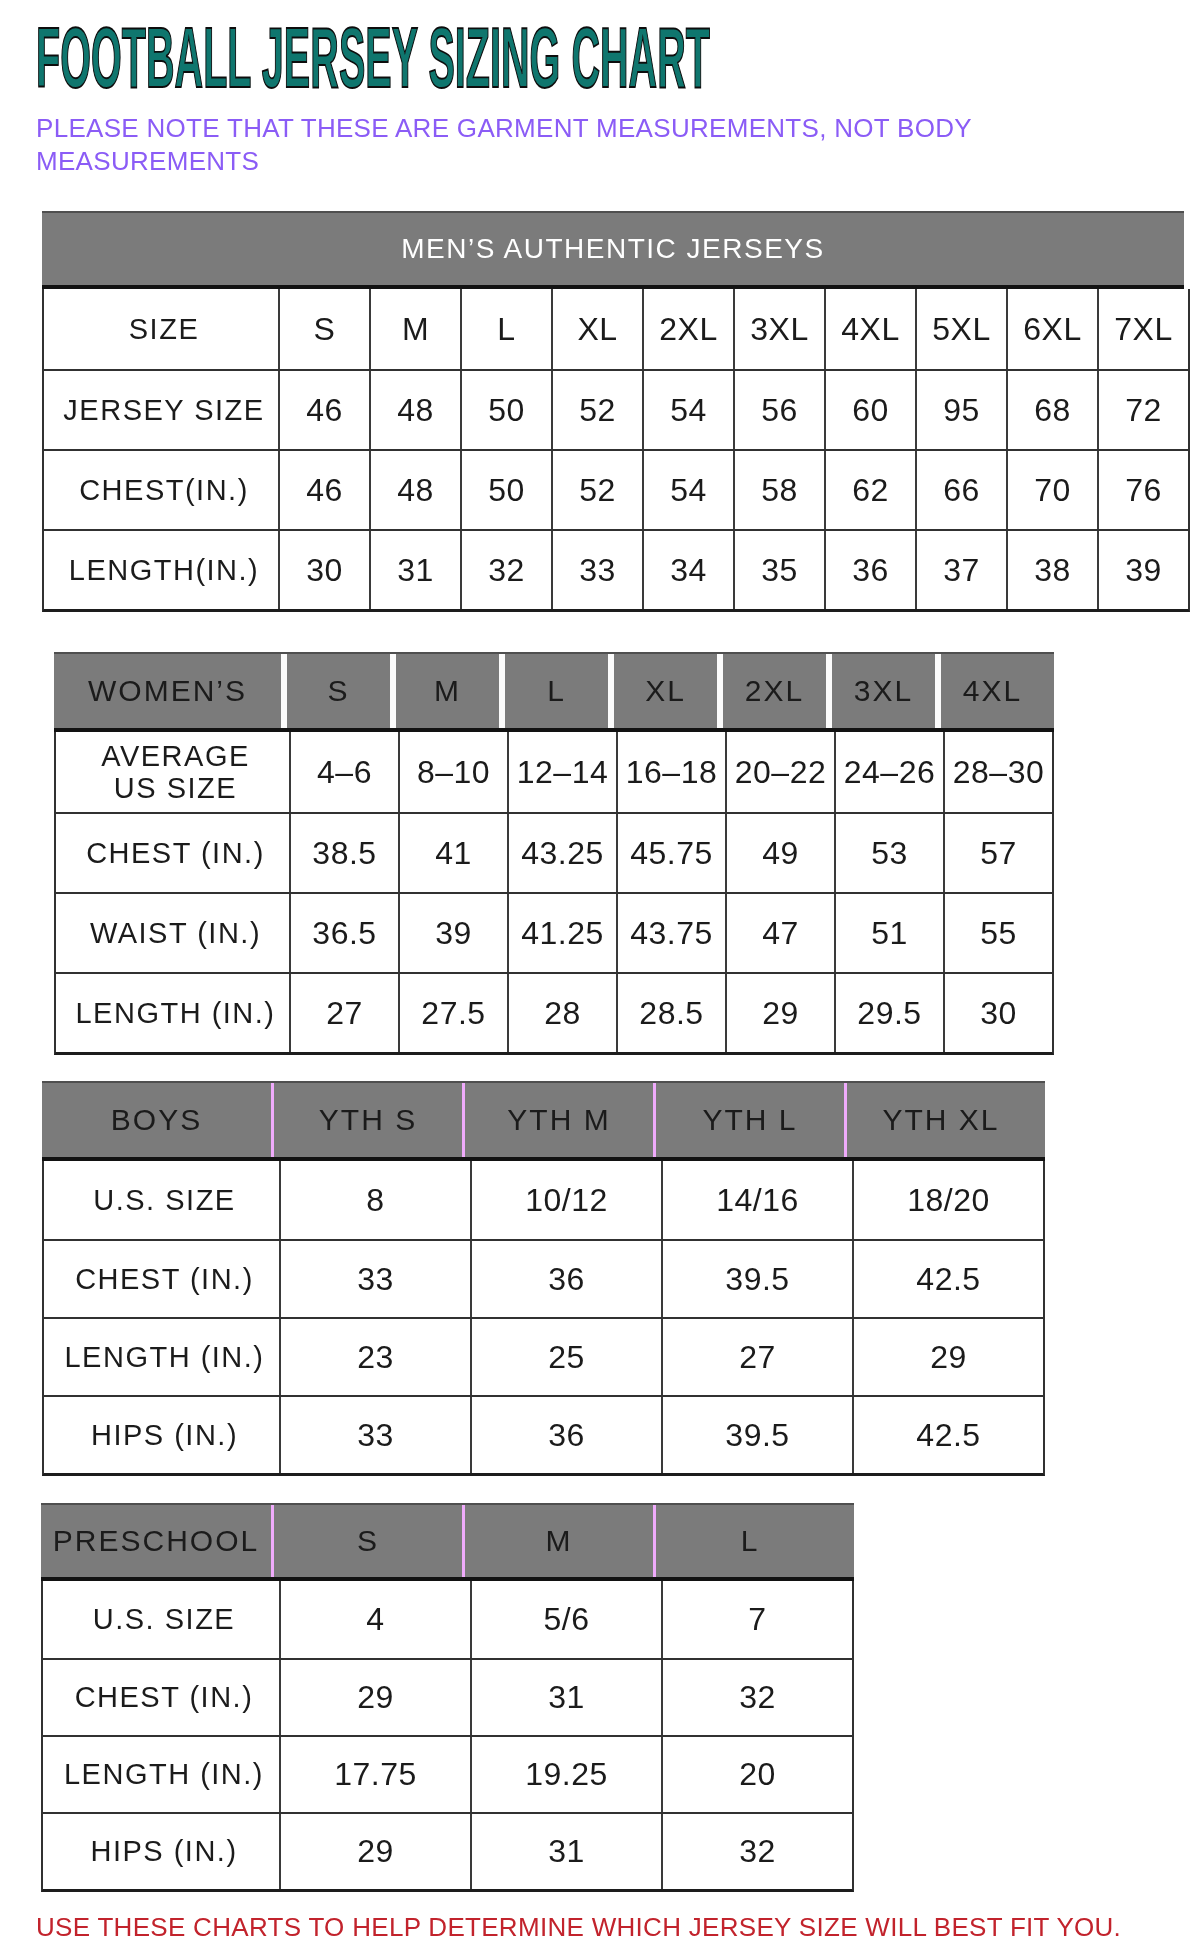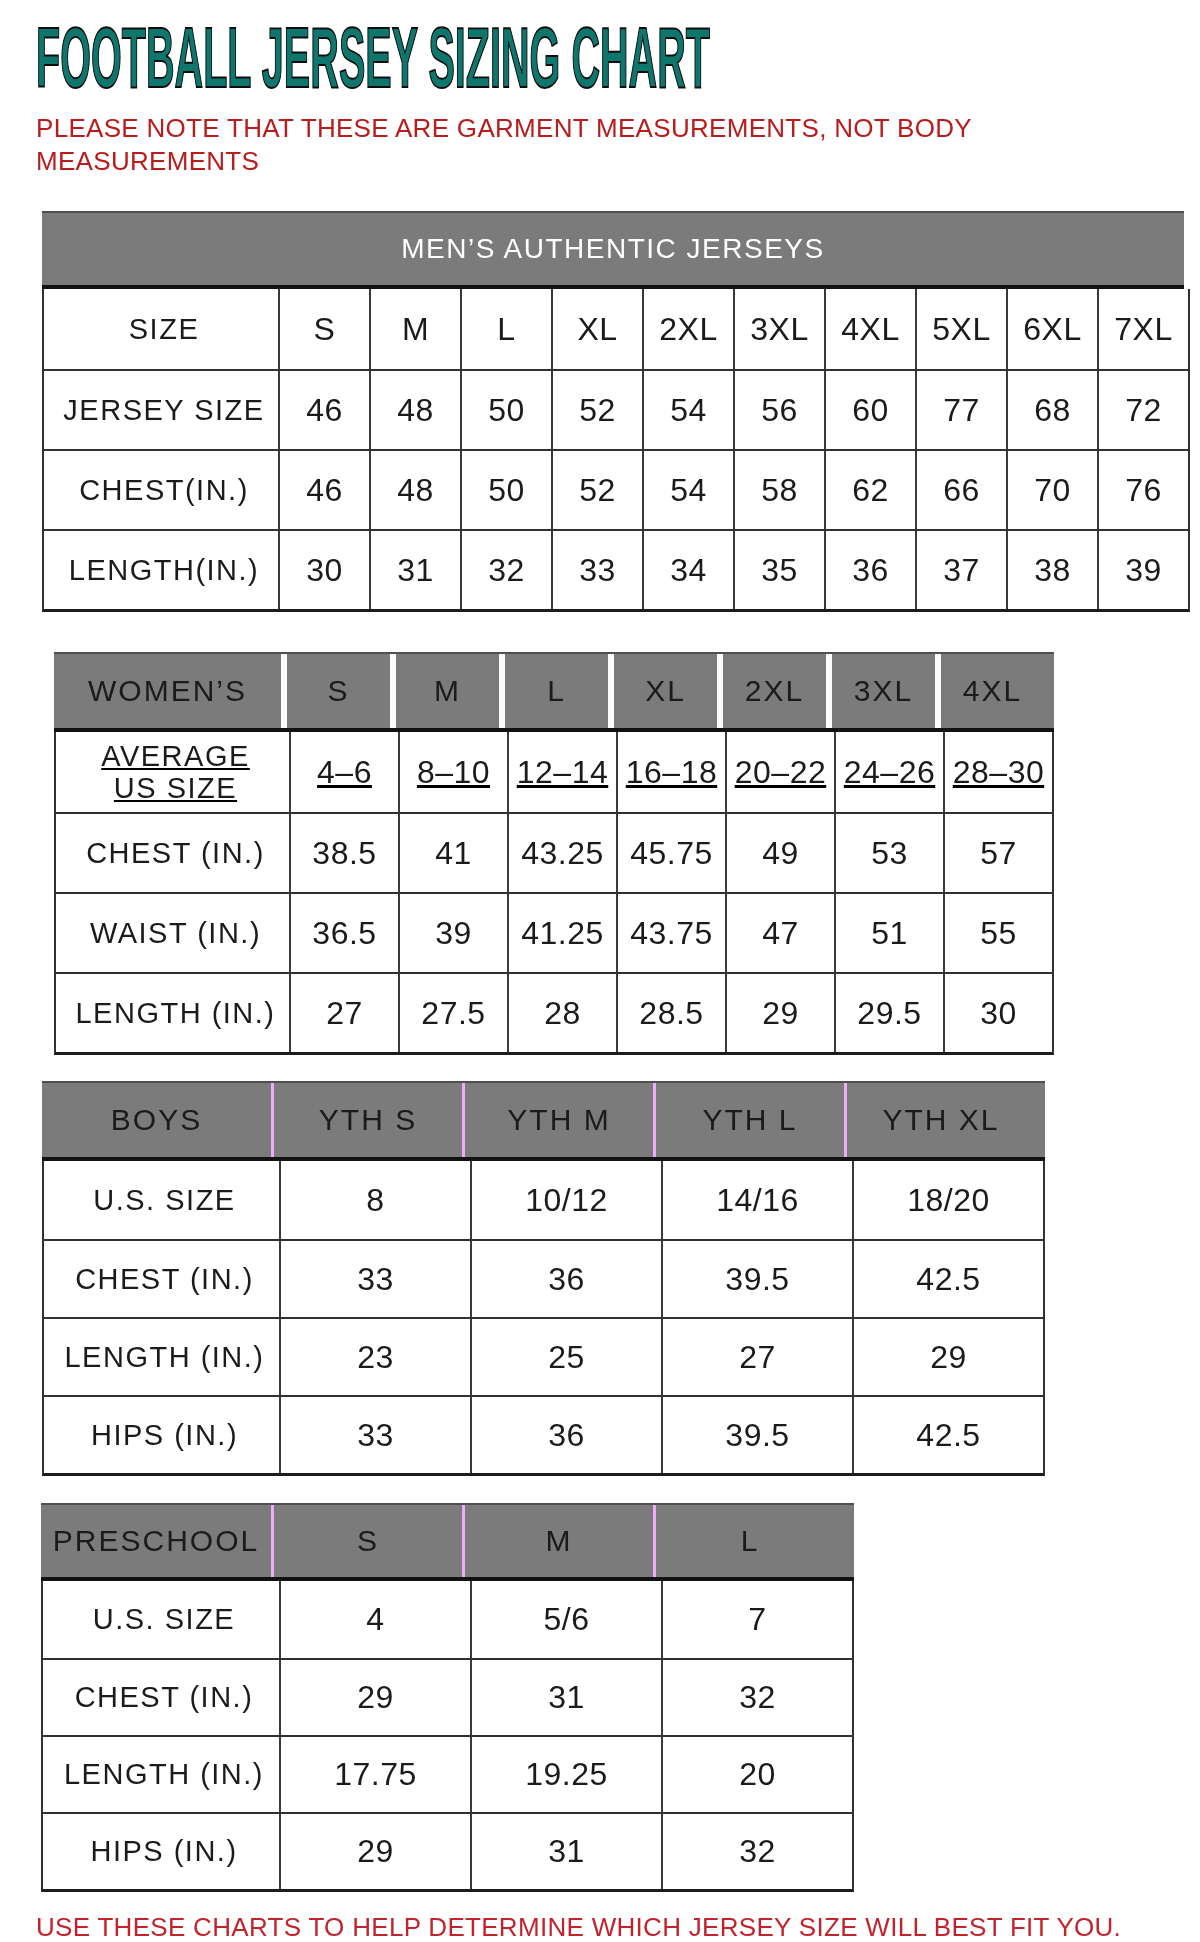--- a/index.html
+++ b/index.html
@@ -71,21 +71,21 @@
   .value-cell{font-size:32px;letter-spacing:.5px;}
   .womens .trow:first-child .label-cell{padding:0 30px;line-height:1.12;}
 </style>
 </head>
 <body>
 
 <div class="content">
 
   <h1 class="page-title"><span class="squeeze">FOOTBALL JERSEY SIZING CHART</span></h1>
 
-  <div class="red-note intro-note" style="color: #b91c1c;">PLEASE NOTE THAT THESE ARE GARMENT MEASUREMENTS, NOT BODY MEASUREMENTS</div>
+  <div class="red-note intro-note" style="color: #8b5cf6;">PLEASE NOTE THAT THESE ARE GARMENT MEASUREMENTS, NOT BODY MEASUREMENTS</div>
 
   <div class="size-table mens">
       <div class="thead merged" style="width: calc(1142px); background-color: rgb(123, 123, 123);">
         <div class="table-title">MEN’S AUTHENTIC JERSEYS</div>
       </div>
       <div class="tbody">
         <div class="trow" style="grid-template-columns: 228px repeat(10, 91px);">
           <div class="cell label-cell">SIZE</div>
           <div class="cell value-cell">S</div>
           <div class="cell value-cell">M</div>
@@ -100,21 +100,21 @@
         </div>
         <div class="trow" style="grid-template-columns: 228px repeat(10, 91px);">
           <div class="cell label-cell">JERSEY SIZE</div>
           <div class="cell value-cell">46</div>
           <div class="cell value-cell">48</div>
           <div class="cell value-cell">50</div>
           <div class="cell value-cell">52</div>
           <div class="cell value-cell">54</div>
           <div class="cell value-cell">56</div>
           <div class="cell value-cell">60</div>
-          <div class="cell value-cell">77</div>
+          <div class="cell value-cell">95</div>
           <div class="cell value-cell">68</div>
           <div class="cell value-cell">72</div>
         </div>
         <div class="trow" style="grid-template-columns: 228px repeat(10, 91px);">
           <div class="cell label-cell">CHEST(IN.)</div>
           <div class="cell value-cell">46</div>
           <div class="cell value-cell">48</div>
           <div class="cell value-cell">50</div>
           <div class="cell value-cell">52</div>
           <div class="cell value-cell">54</div>
@@ -145,21 +145,21 @@
         <div class="cell label-cell">WOMEN’S</div>
         <div class="cell">S</div>
         <div class="cell">M</div>
         <div class="cell">L</div>
         <div class="cell">XL</div>
         <div class="cell">2XL</div>
         <div class="cell">3XL</div>
         <div class="cell">4XL</div>
       </div>
       <div class="tbody">
-        <div class="trow" style="grid-template-columns: 227px repeat(7, 109px); text-decoration: underline;">
+        <div class="trow" style="grid-template-columns: 227px repeat(7, 109px);">
           <div class="cell label-cell">AVERAGE US SIZE</div>
           <div class="cell value-cell">4–6</div>
           <div class="cell value-cell">8–10</div>
           <div class="cell value-cell">12–14</div>
           <div class="cell value-cell">16–18</div>
           <div class="cell value-cell">20–22</div>
           <div class="cell value-cell">24–26</div>
           <div class="cell value-cell">28–30</div>
         </div>
         <div class="trow" style="grid-template-columns: 227px repeat(7, 109px);">

